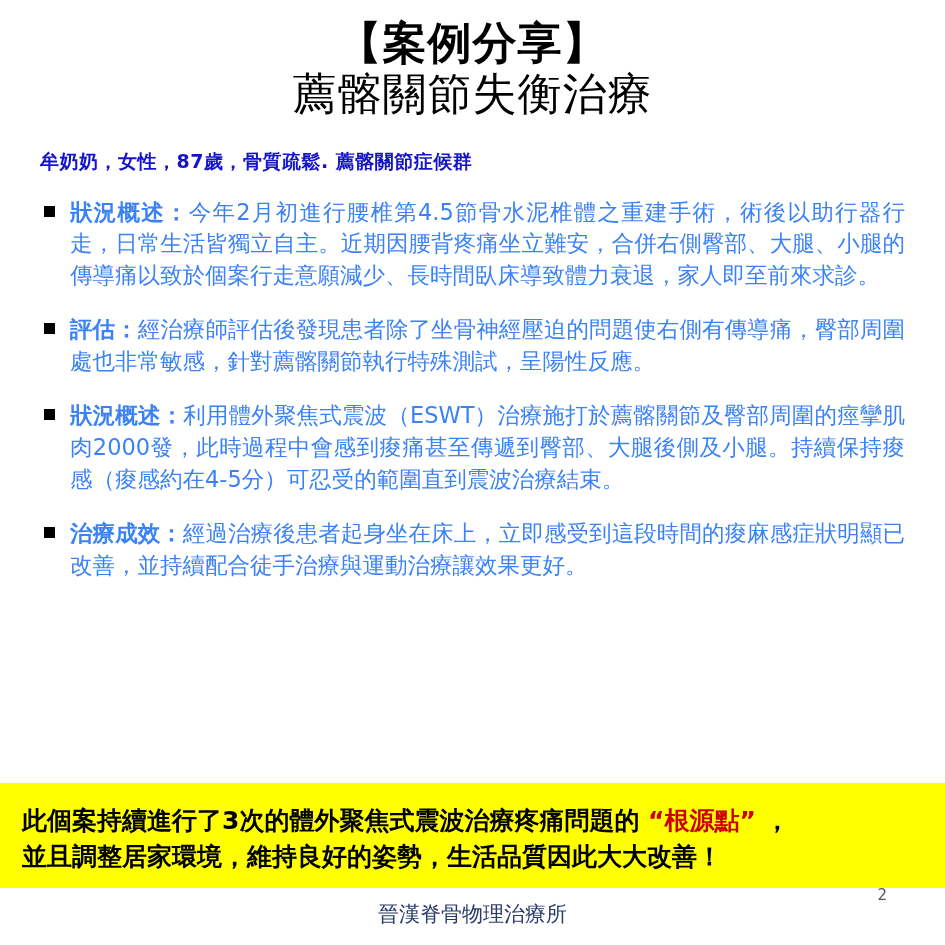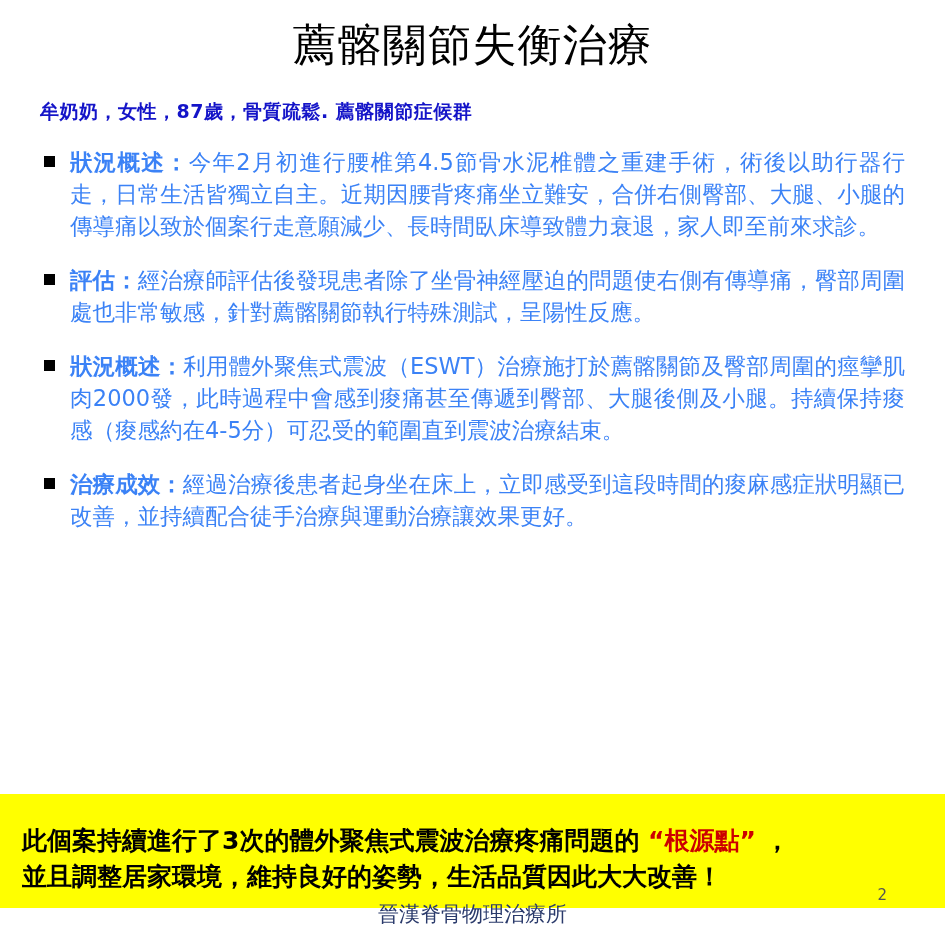--- a/index.html
+++ b/index.html
@@ -78,23 +78,22 @@
   }
   .bullet-label {
     font-weight: bold;
   }
   .highlight-box {
     position: absolute;
     left: 0;
     right: 0;
     top: 783px;
     background: #ffff00;
-    padding: 29px 18px 14px 22px;
+    padding: 20px 18px 14px 22px;
     box-sizing: border-box;
-    margin-top: 11px;
   }
   .highlight-line {
     font-size: 25px;
     font-weight: bold;
     color: #000;
     line-height: 1.42;
   }
   .highlight-accent {
     color: #cc0000;
   }
@@ -114,20 +113,21 @@
     font-size: 15px;
     color: #555;
   }
 </style>
 </head>
 <body>
 
 <div class="slide">
 
   <div class="title-block">
+    <div class="title-line1">【案例分享】</div>
     <div class="title-line2">薦髂關節失衡治療</div>
   </div>
 
   <div class="subject-line">牟奶奶，女性，87歲，骨質疏鬆. 薦髂關節症候群</div>
 
   <div class="bullets">
 
     <div class="bullet">
       <div class="bullet-marker"><span class="sq"></span></div>
       <div class="bullet-body"><span class="bullet-label">狀況概述：</span><span>今年2月初進行腰椎第4.5節骨水泥椎體之重建手術，術後以助行器行走，日常生活皆獨立自主。近期因腰背疼痛坐立難安，合併右側臀部、大腿、小腿的傳導痛以致於個案行走意願減少、長時間臥床導致體力衰退，家人即至前來求診。</span></div>

